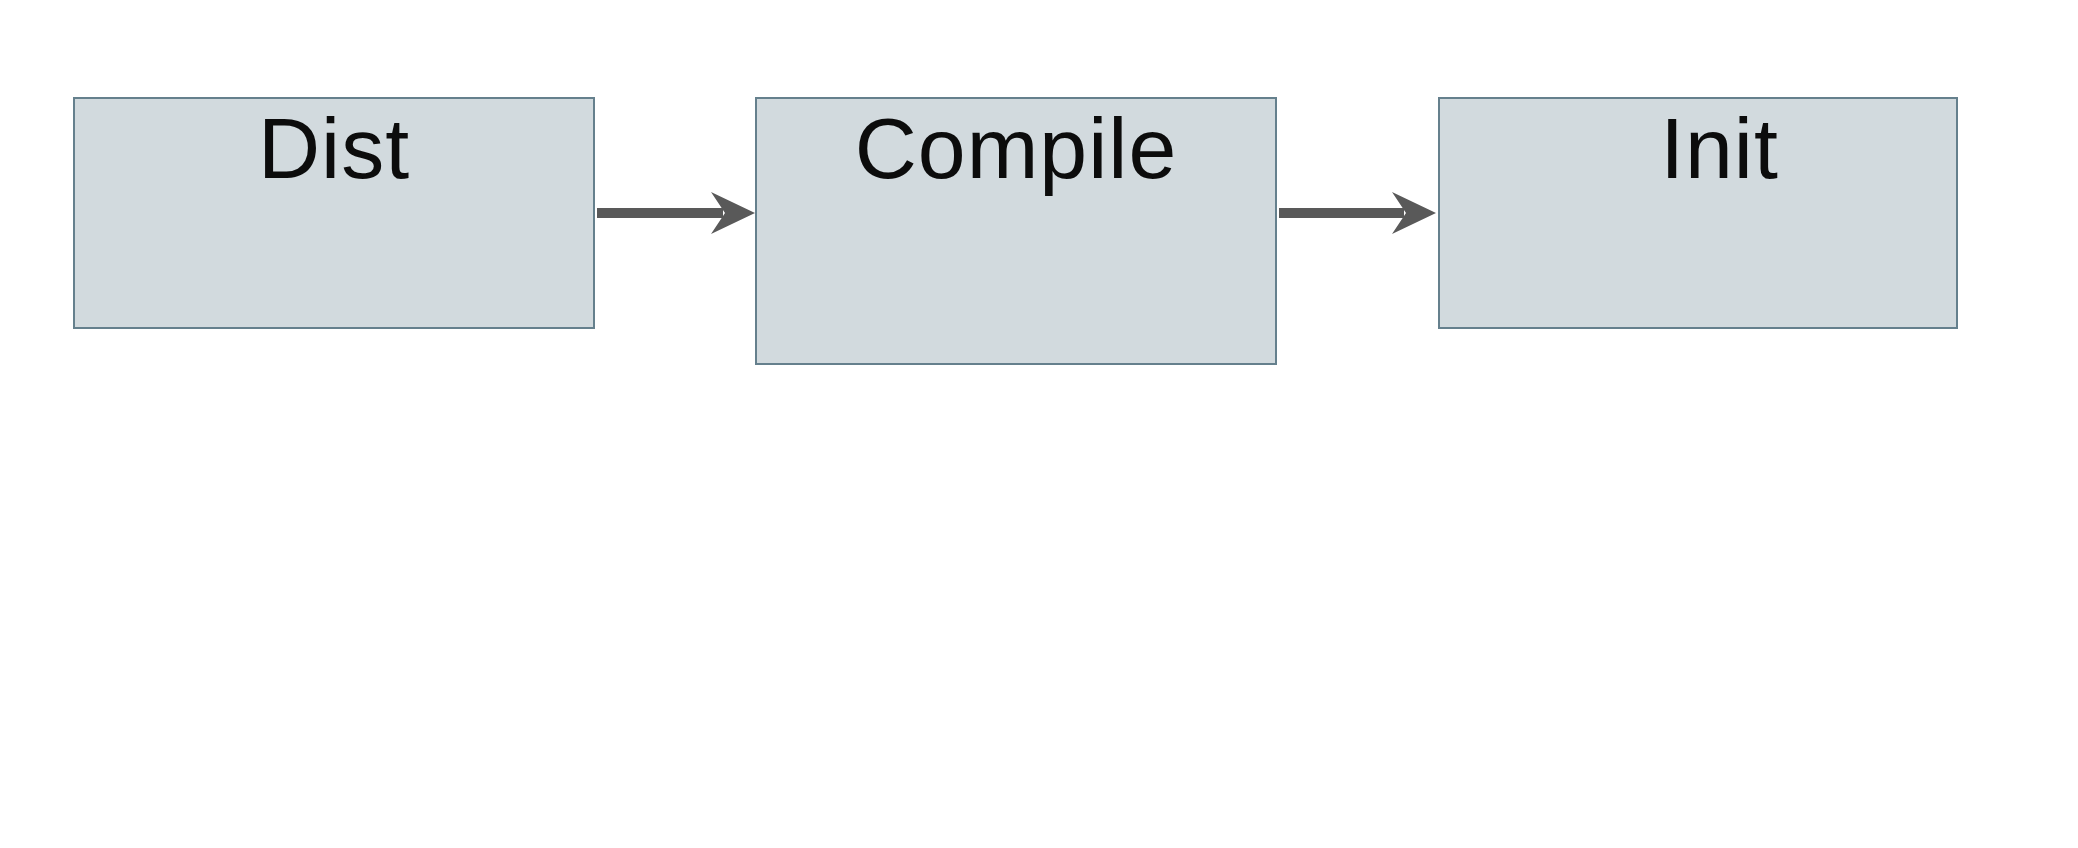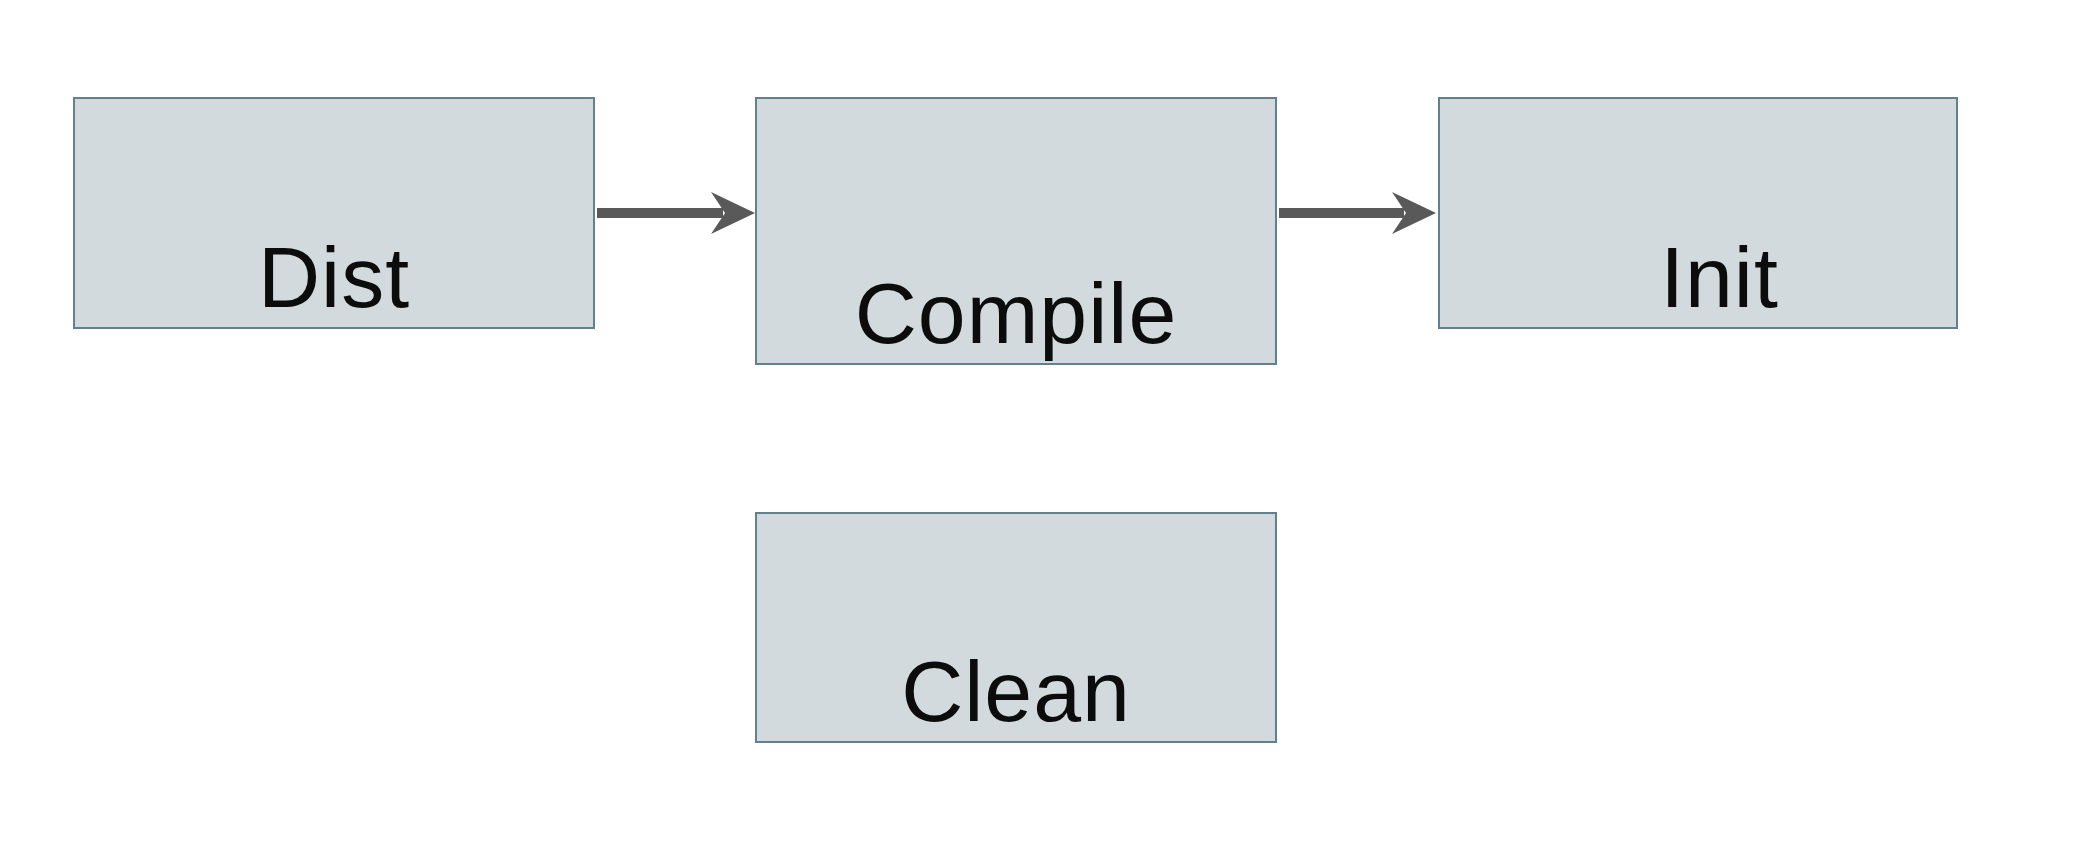--- a/index.html
+++ b/index.html
@@ -14,21 +14,21 @@
     background: #ffffff;
     overflow: hidden;
     font-family: "Liberation Sans", "DejaVu Sans", sans-serif;
   }
   .node {
     position: absolute;
     box-sizing: border-box;
     background: #d2dade;
     border: 2px solid #65808d;
     display: flex;
-    align-items: flex-end;
+    align-items: flex-start;
     justify-content: center;
   }
   .node .label {
     font-size: 86px;
     font-weight: 400;
     color: #0c0c0c;
     letter-spacing: 1px;
     white-space: nowrap;
   }
   .node-dist    { left: 73px;   top: 97px;  width: 522px; height: 232px; }
@@ -67,17 +67,14 @@
   </div>
 
   <div class="node node-compile">
     <span class="label">Compile</span>
   </div>
 
   <div class="node node-init">
     <span class="label">Init</span>
   </div>
 
-  <div class="node node-clean">
-    <span class="label">Clean</span>
-  </div>
 
 </div>
 
 </body></html>

